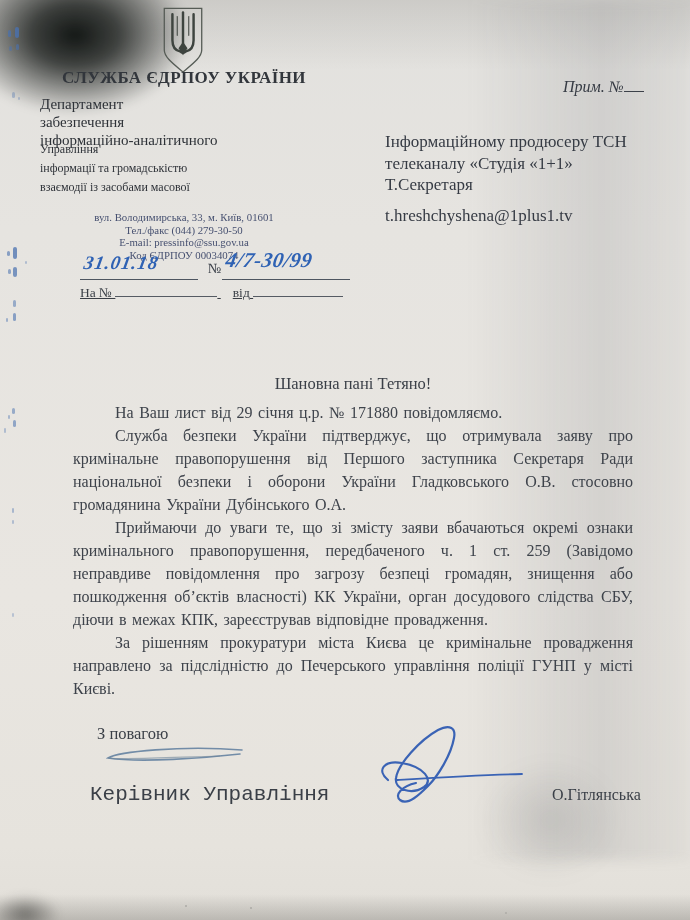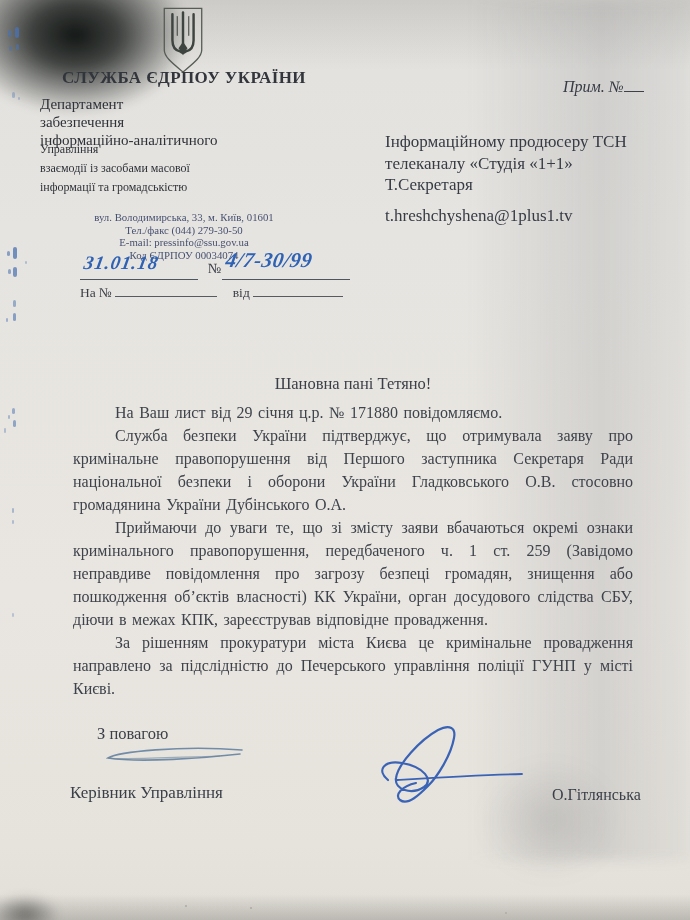--- a/index.html
+++ b/index.html
@@ -38,37 +38,37 @@
   .address{position:absolute;left:40px;top:211px;width:288px;text-align:center;
     font-size:10.8px;line-height:12.6px;color:#465070;}
   
   .regline{position:absolute;left:80px;top:252px;width:280px;height:32px;}
   .hand{color:#2f62b4;font-style:italic;font-weight:bold;transform:skewX(-10deg);display:inline-block;}
   .hand-date{position:absolute;left:4px;top:0px;font-size:19px;letter-spacing:1px;}
   .ul1{position:absolute;left:0;top:27px;width:118px;border-bottom:1.5px solid #4d5560;}
   .no-sign{position:absolute;left:128px;top:9px;font-size:14px;color:#3c414a;}
   .hand-num{position:absolute;left:146px;top:-4px;font-size:21px;letter-spacing:0.5px;}
   .ul2{position:absolute;left:142px;top:27px;width:128px;border-bottom:1.5px solid #4d5560;}
-  .na-line{position:absolute;left:80px;top:284px;font-size:13.5px;color:#3a3f46;}
+  .na-line{position:absolute;left:80px;top:284px;font-size:13.5px;color:#3a3f46;text-decoration:underline;}
   .blank{display:inline-block;border-bottom:1px solid #555b63;height:12px;vertical-align:baseline;}
   
   .copy-num{position:absolute;left:563px;top:78px;font-size:16px;color:#363b44;font-style:italic;}
   .copy-blank{display:inline-block;width:20px;border-bottom:1.2px solid #3c4149;height:13px;}
   .recipient{position:absolute;left:385px;top:131px;width:280px;font-size:17px;line-height:21.5px;color:#363b44;}
   .email{position:absolute;left:385px;top:206px;font-size:17px;color:#363b44;}
   
   .salutation{position:absolute;left:73px;top:374px;width:560px;text-align:center;
     font-size:16.5px;color:#3a3f47;}
   .body-text{position:absolute;left:73px;top:401px;width:560px;color:#3e434b;}
   .body-text p{margin:0;text-indent:42px;text-align:justify;font-size:16px;line-height:23px;word-spacing:1.5px;}
   
   .valediction{position:absolute;left:97px;top:724px;font-size:16.5px;color:#3a3f47;}
   .flourish{position:absolute;left:100px;top:744px;}
   .signature{position:absolute;left:350px;top:718px;}
-  .signer-title{position:absolute;left:70px;top:783px;font-size:17px;color:#3a3f47;}
+  .signer-title{position:absolute;left:90px;top:783px;font-size:21px;color:#3a3f47;font-family:Liberation Mono, monospace;}
   .signer-name{position:absolute;left:552px;top:786px;font-size:16px;color:#3a3f47;}
 </style>
 </head>
 <body>
 
 <div class="photo">
 
   <div class="shade top-shade"></div>
   <div class="shade right-band"></div>
   <div class="shade mid-smudge"></div>
@@ -117,22 +117,22 @@
   <div class="org-name">СЛУЖБА ЄДРПОУ УКРАЇНИ</div>
 
   <div class="block-center dept">
     <div>Департамент</div>
     <div>забезпечення</div>
     <div>інформаційно-аналітичного</div>
   </div>
 
   <div class="block-center division">
     <div>Управління</div>
+    <div>інформації та громадськістю</div>
     <div>взаємодії із засобами масової</div>
-    <div>інформації та громадськістю</div>
   </div>
 
   <div class="address">
     <div>вул. Володимирська, 33, м. Київ, 01601</div>
     <div>Тел./факс (044) 279-30-50</div>
     <div>E-mail: pressinfo@ssu.gov.ua</div>
     <div>Код ЄДРПОУ 00034074</div>
   </div>
 
   <div class="regline">

